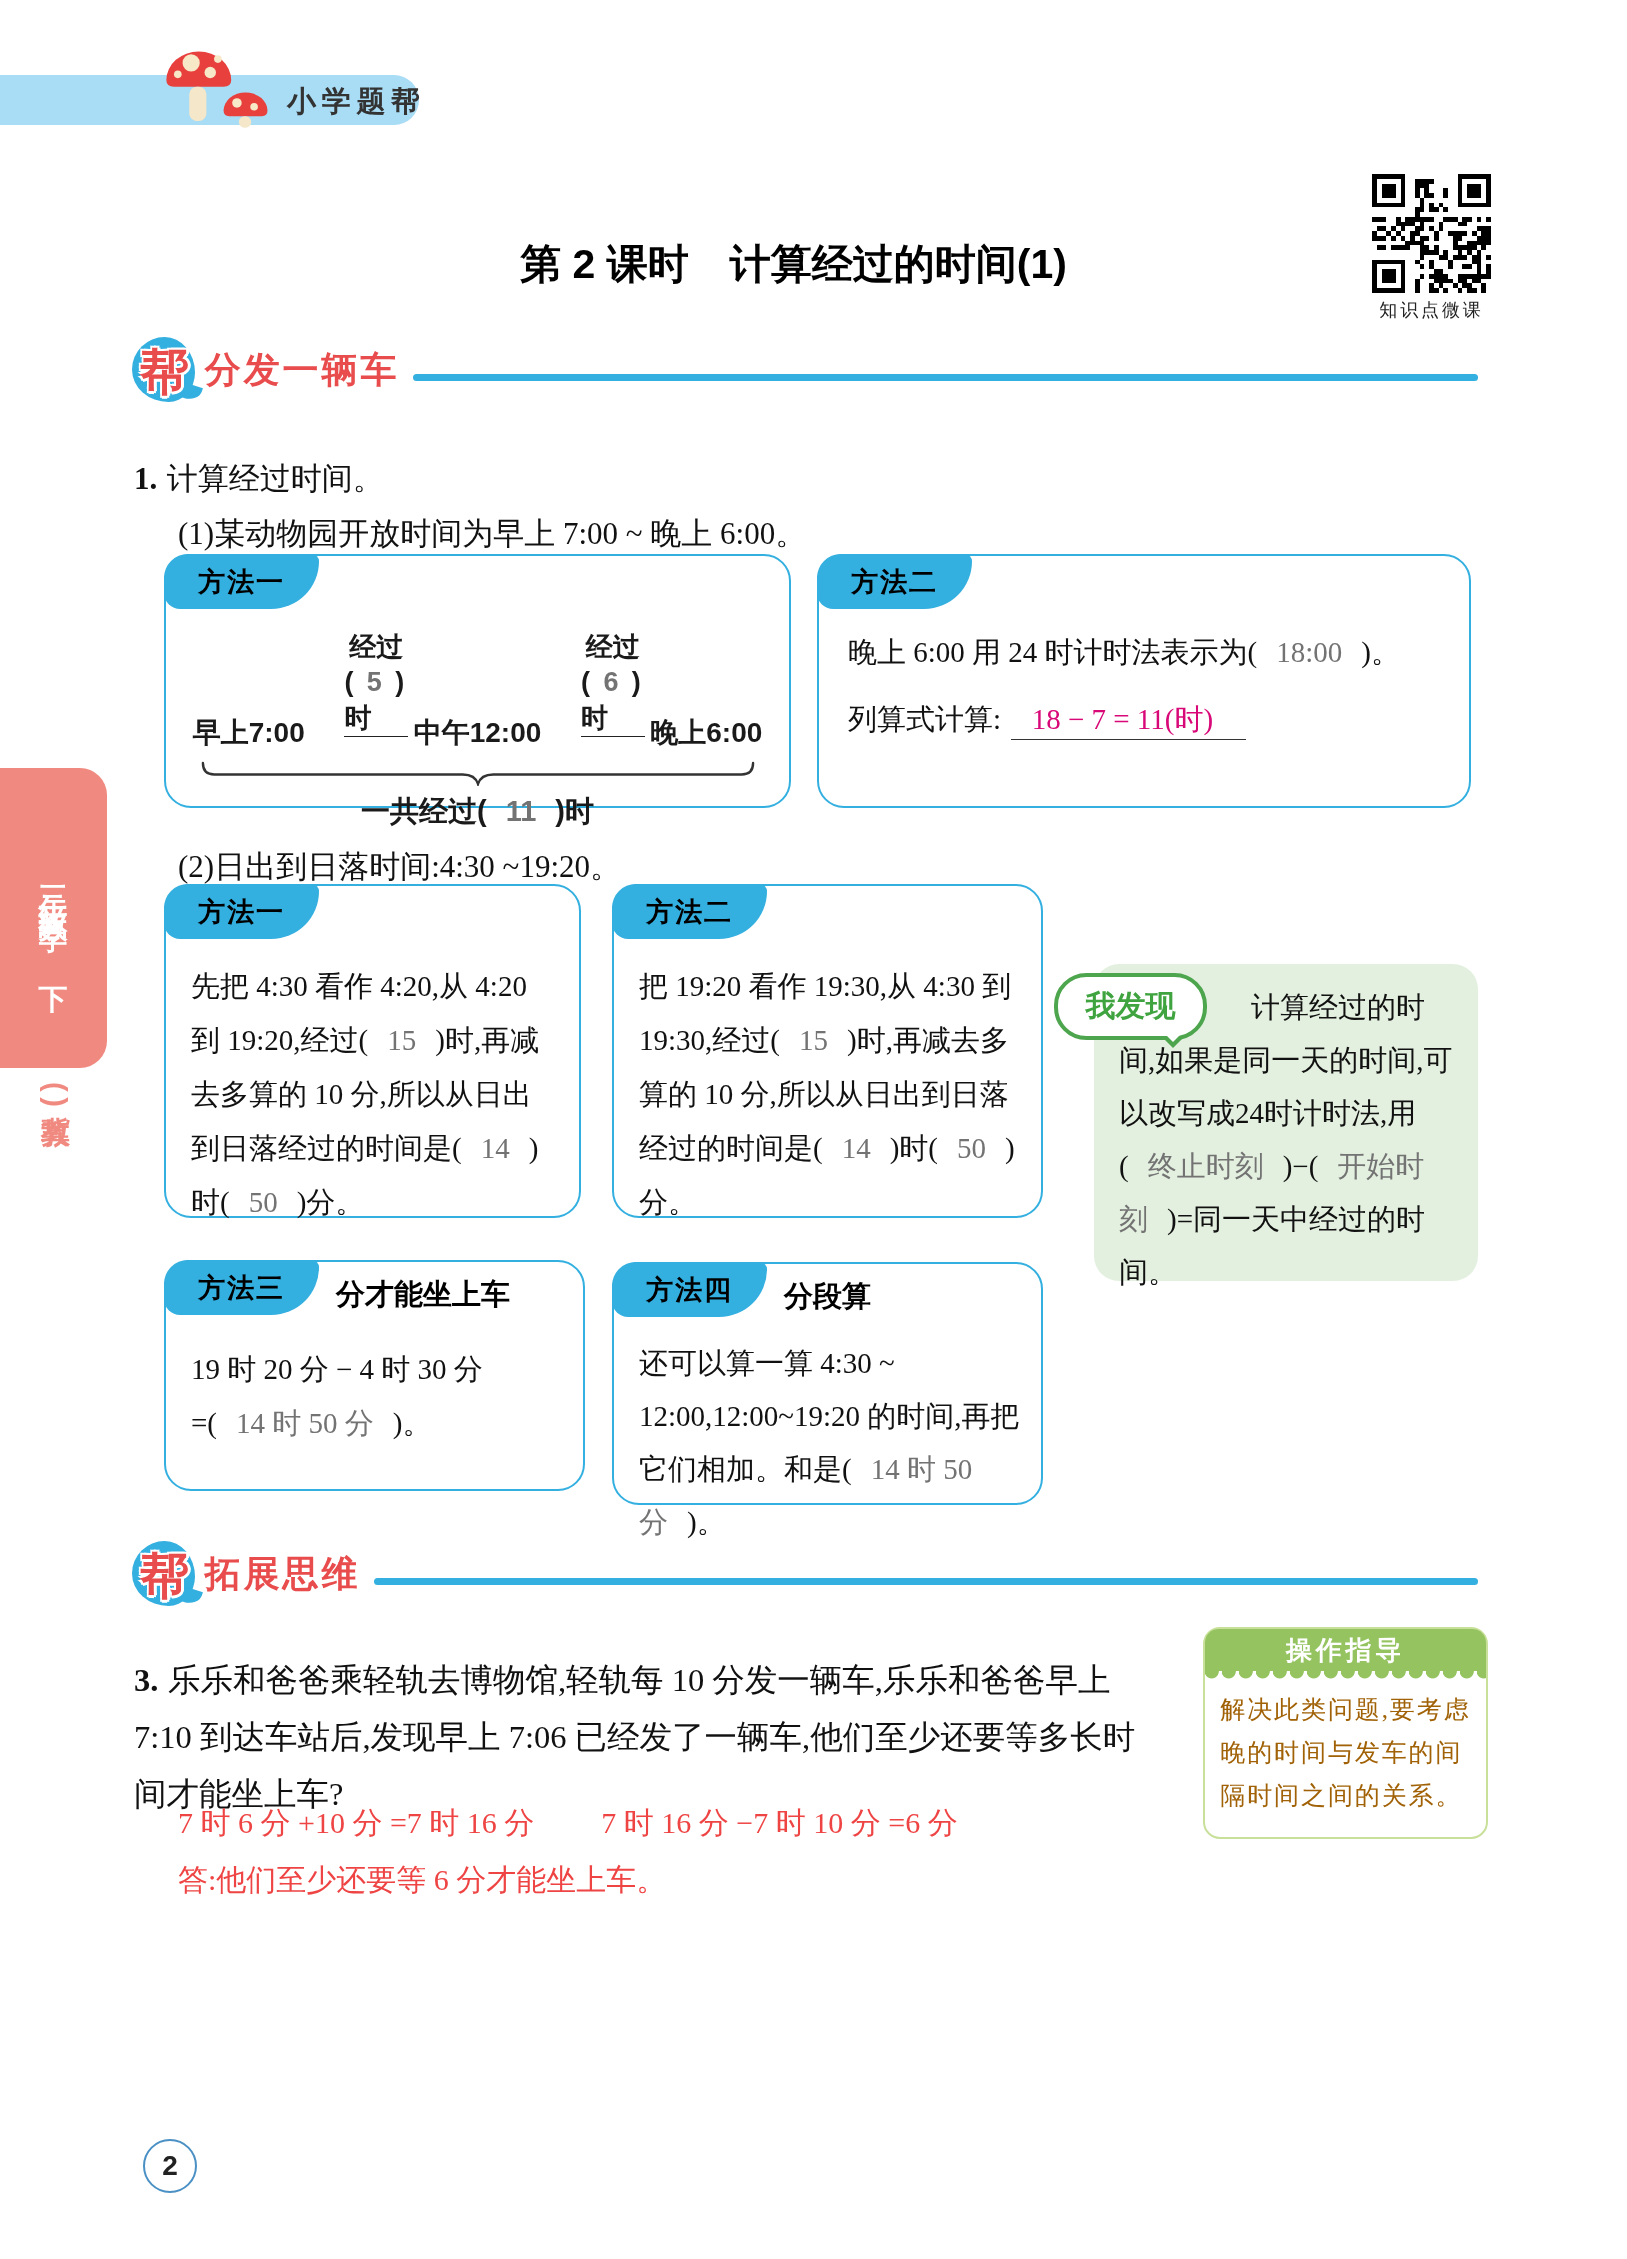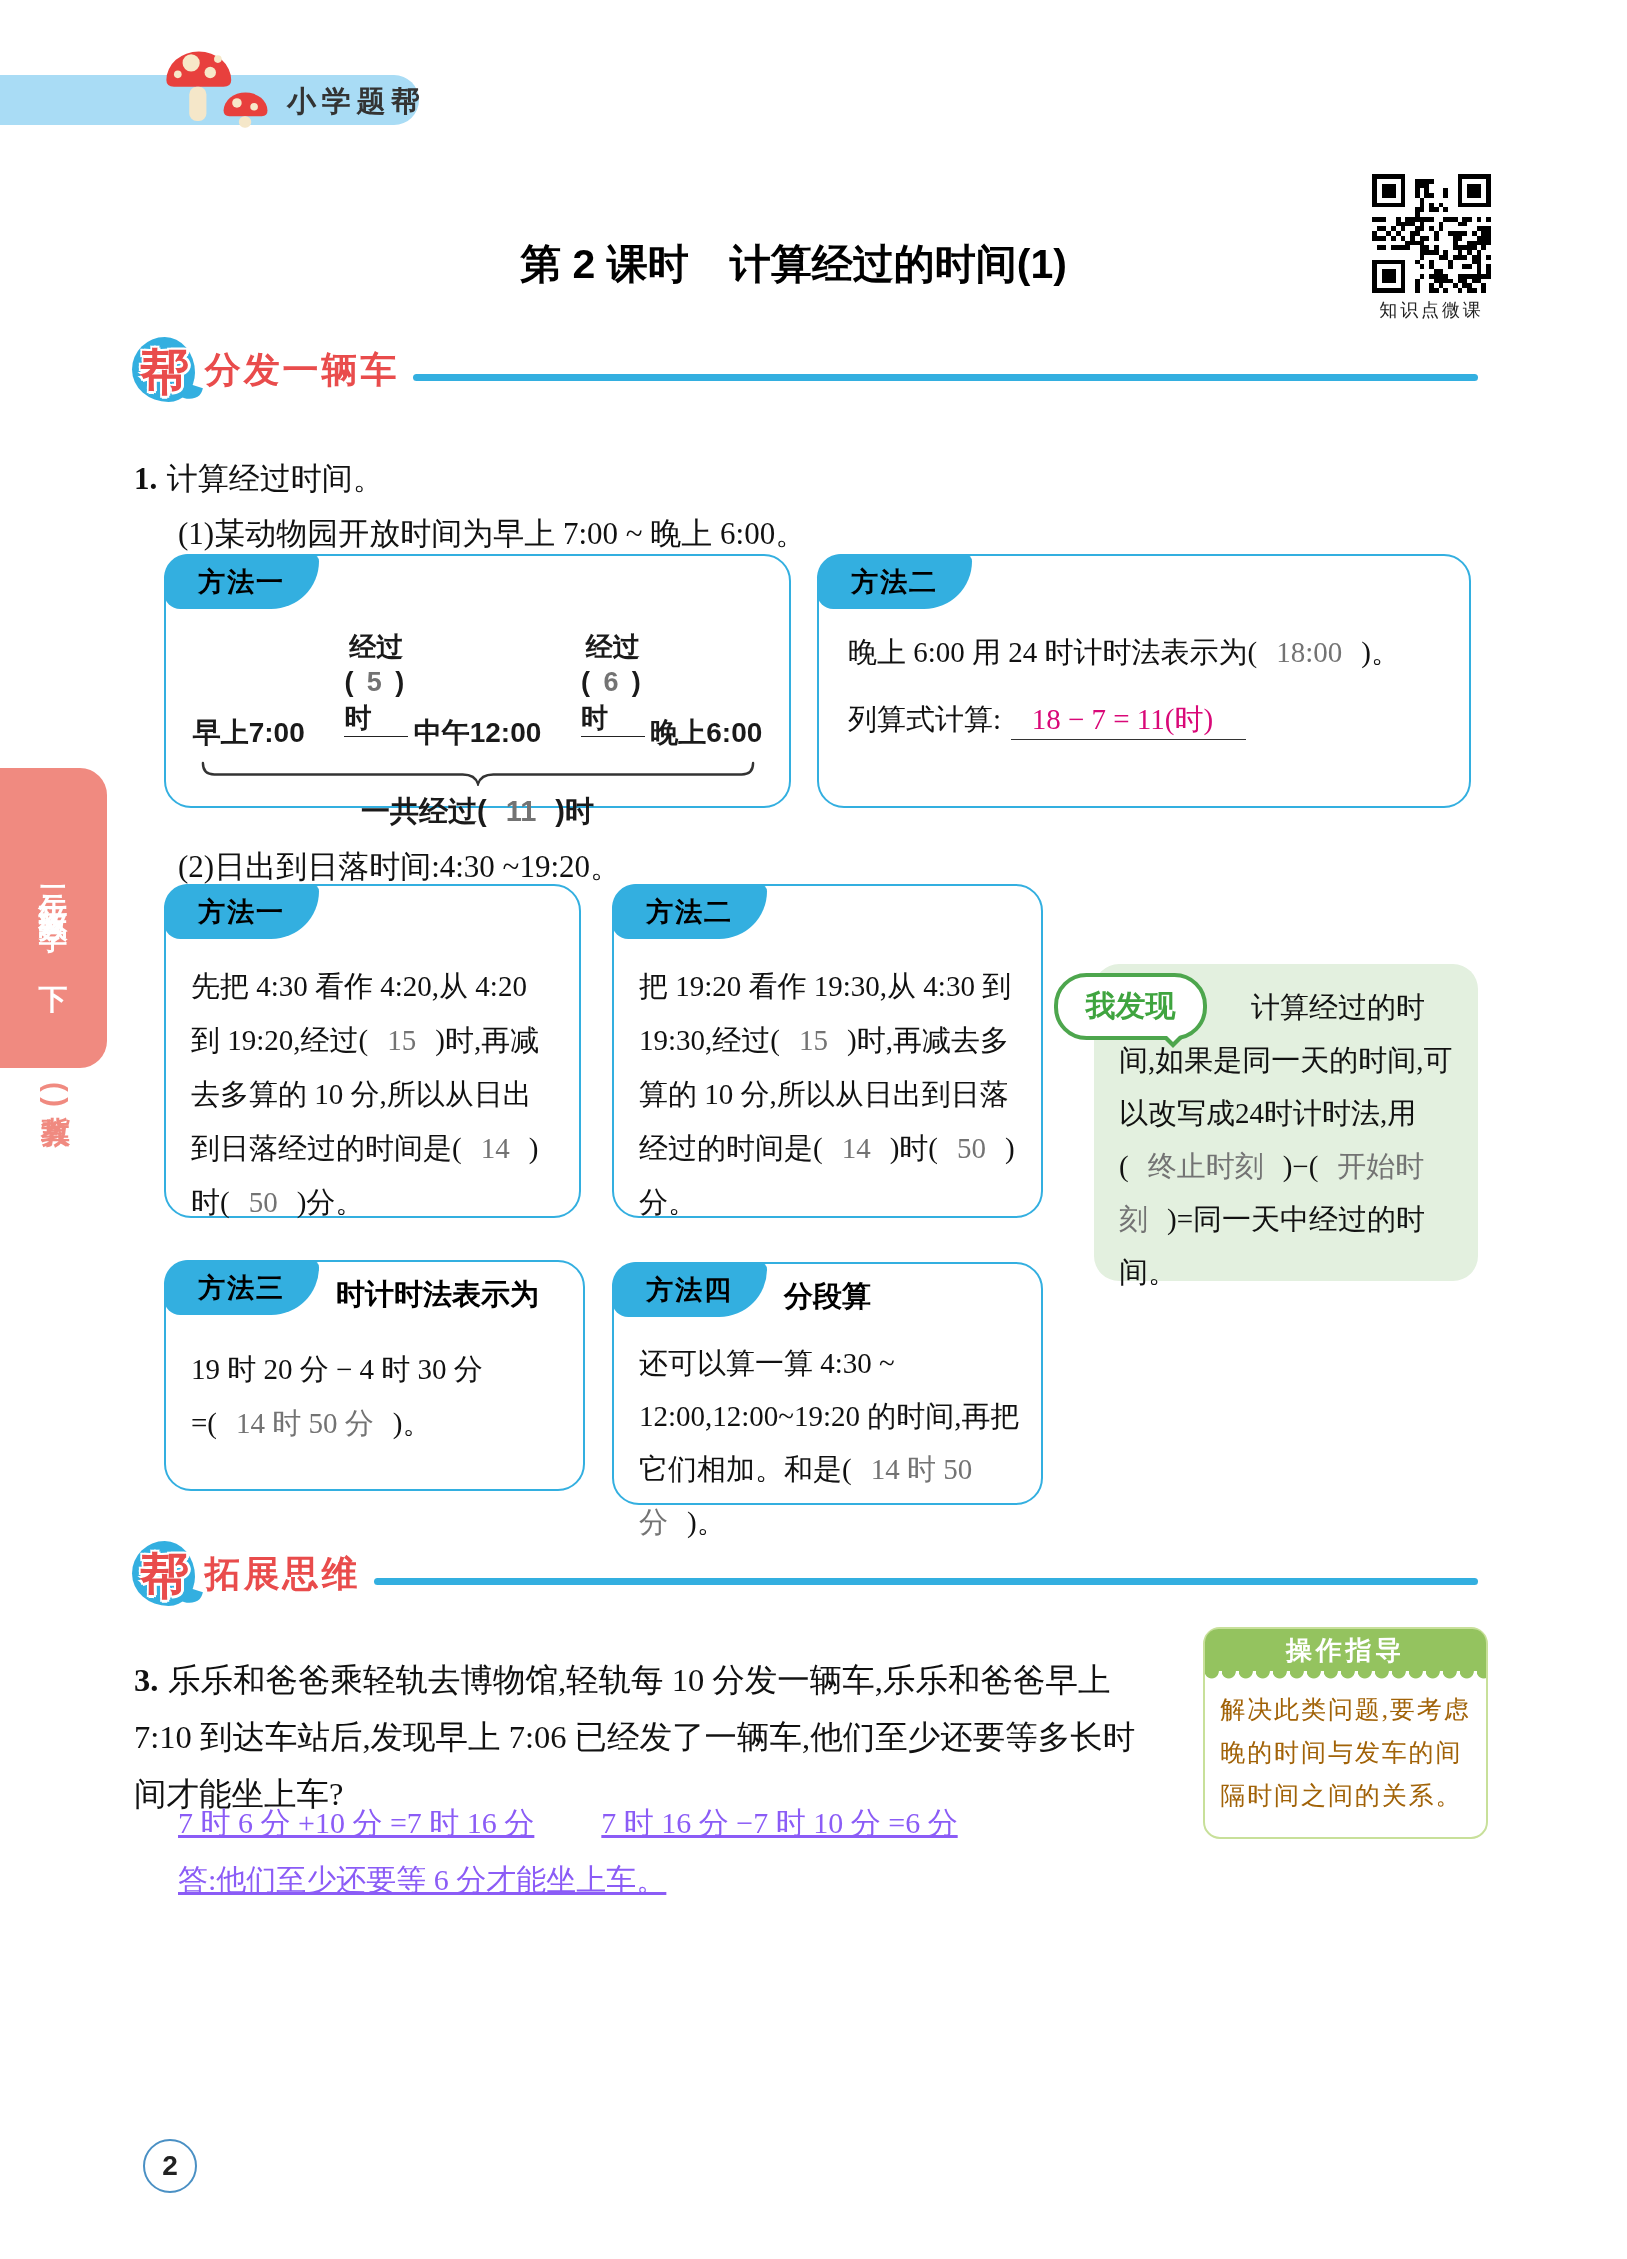--- a/index.html
+++ b/index.html
@@ -81,21 +81,21 @@
   .guide{position:absolute;left:1203px;top:1627px;width:281px;height:208px;background:#fff;
          border:2.9px solid #C8E09A;border-radius:17px;}
   .guide-head{height:42px;background:#94C35F;border-radius:13.4px 13.4px 0 0;display:flex;
               align-items:center;justify-content:center;color:#fff;
               font-family:"Liberation Sans",sans-serif;font-weight:bold;font-size:26px;letter-spacing:3.8px;}
   .guide-scallop{height:9.6px;background:radial-gradient(circle at 6.7px 0px,#94C35F 6.7px,transparent 7.6px);
                  background-size:17px 9.6px;background-repeat:repeat-x;}
   .guide-body{padding:7.6px 15.3px 0 15.3px;font-size:25px;line-height:43px;letter-spacing:1.9px;color:#a16207;}
 
   
-  .handans{position:absolute;color:#8b5cf6;font-size:30px;text-decoration:underline;}
+  .handans{position:absolute;color:#ef4444;font-size:30px;}
   .gap{display:inline-block;width:67px;}
 
   
   .side-tab{position:absolute;left:0;top:768px;width:107px;height:300px;background:#F08A80;
             border-radius:0 27px 27px 0;}
   .side-tab .vtext{position:absolute;left:50%;top:50%;transform:translate(-50%,-50%);
             writing-mode:vertical-rl;color:#fff;font-family:"Liberation Sans",sans-serif;
             font-weight:bold;font-size:29px;letter-spacing:9.6px;white-space:nowrap;}
   .side-edition{position:absolute;left:36px;top:1082px;writing-mode:vertical-rl;color:#F08A80;
             font-family:"Liberation Sans",sans-serif;font-weight:bold;font-size:29px;letter-spacing:1.9px;}
@@ -400,21 +400,21 @@
 
   <div class="discover-panel">
     <div class="discover-text">
       <span>计算经过的时间,如果是同一天的时间,可以改写成24时计时法,用(</span><span class="ans">终止时刻</span><span>)−(</span><span class="ans">开始时刻</span><span>)=同一天中经过的时间。</span>
     </div>
   </div>
   <div class="bubble">我发现</div>
 
   <div class="mbox" style="left:164px;top:1260px;width:417px;height:227px;">
     <div class="mtab">方法三</div>
-    <div class="mhead">时计时法表示为</div>
+    <div class="mhead">分才能坐上车</div>
     <div class="mbody" style="padding:80px 21px 0 25px;">
       <span>19 时 20 分 − 4 时 30 分</span><br>
       <span>=(</span><span class="ans">14 时 50 分</span><span>)。</span>
     </div>
   </div>
 
   <div class="mbox" style="left:612px;top:1262px;width:427px;height:239px;">
     <div class="mtab">方法四</div>
     <div class="mhead">分段算</div>
     <div class="mbody" style="padding:73px 19px 0 25px;line-height:53px;">

